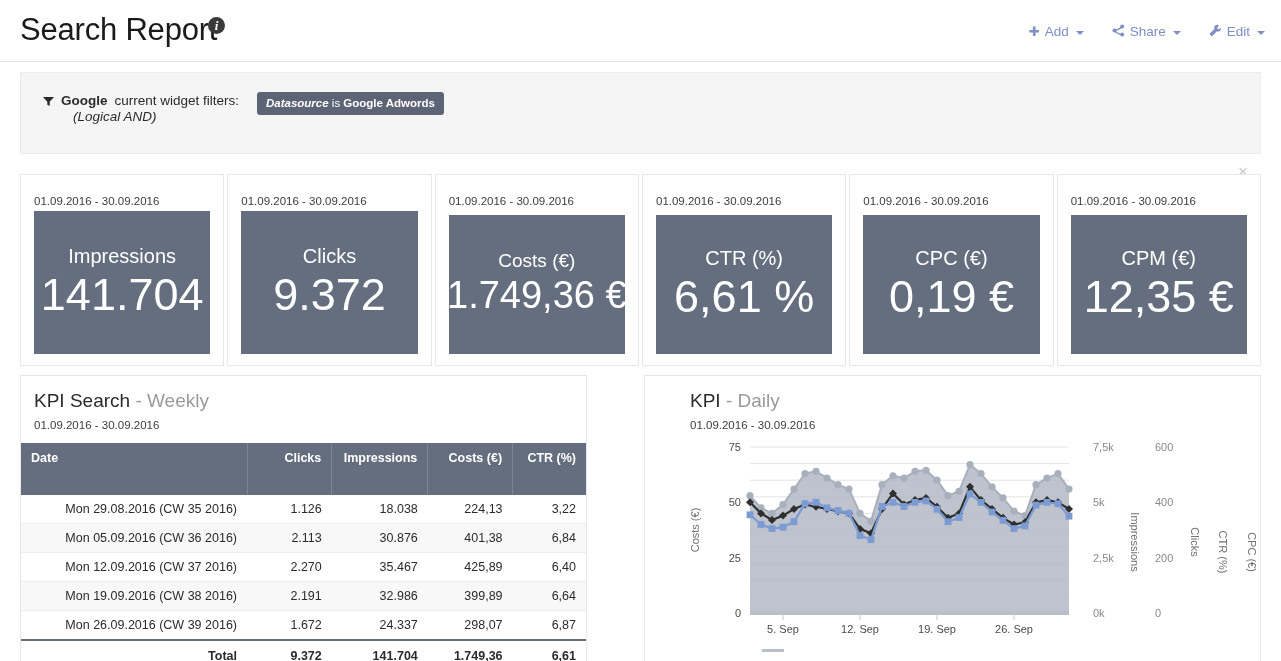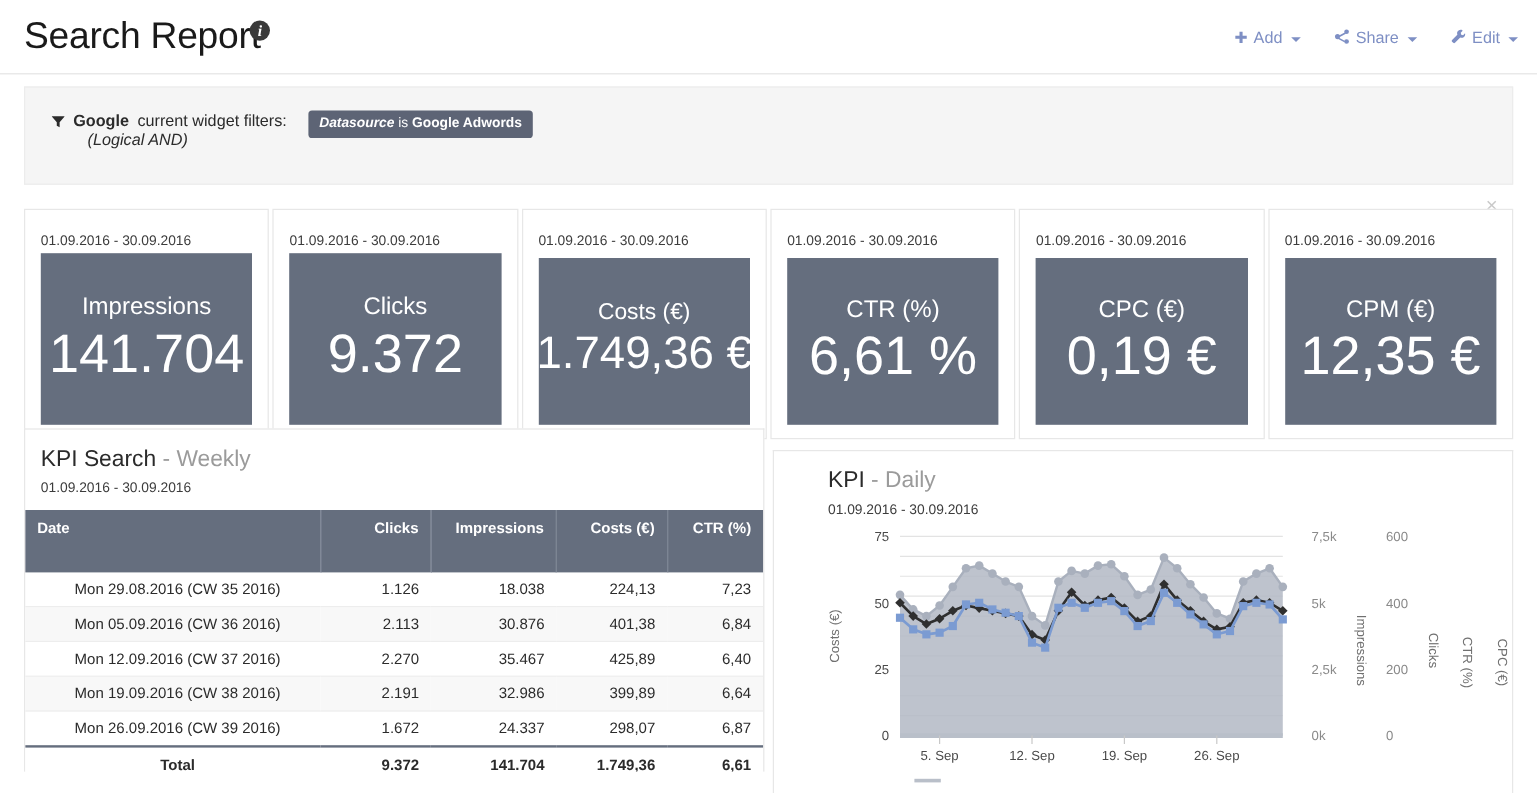--- a/index.html
+++ b/index.html
@@ -83,21 +83,21 @@
     color:#fff;
   }
   .kpi-tile.tall { top:36px; }
   .kpi-label { font-size:19px; font-weight:300; line-height:1.1; margin-bottom:2px; }
   .kpi-value { font-size:38px; font-weight:300; line-height:1.15; white-space:nowrap; }
   .kpi-card.big .kpi-value { font-size:45px; }
   .kpi-card.big .kpi-label { font-size:20px; }
 
   
   .panel-table {
-    position:absolute; left:20px; top:357px; width:617px; height:286px;
+    position:absolute; left:20px; top:375px; width:567px; height:286px;
     background:#fff; border:1px solid #e7e7e7; border-bottom:none; overflow:hidden;
   }
   .panel-chart {
     position:absolute; left:644px; top:375px; width:617px; height:286px;
     background:#fff; border:1px solid #e7e7e7; border-bottom:none; overflow:hidden;padding-left:32px;
   }
   .w-title { margin:14px 0 0 13px; font-size:19px; font-weight:400; color:#2b2b2b; }
   .w-title .sub { color:#9b9b9b; }
   .w-daterange { margin:7px 0 0 13px; font-size:11.5px; color:#3c3c3c; }
 
@@ -107,21 +107,21 @@
     background:#656e7e; color:#fff; font-weight:bold; font-size:12.5px;
     padding:8px 10px 30px 10px; text-align:right; vertical-align:top;
     border-right:1px solid #7d8595;
   }
   table.kpi-table thead th:last-child { border-right:none; }
   table.kpi-table thead th.col-date { text-align:left; }
   table.kpi-table tbody td {
     padding:7px 10px; text-align:right; color:#2b2b2b;
     border-bottom:1px solid #ededed;
   }
-  table.kpi-table tbody td.col-date { text-align:center; padding-left:18px; }
+  table.kpi-table tbody td.col-date { text-align:right; padding-left:18px; }
   table.kpi-table tbody tr:nth-child(even) { background:#f8f8f8; }
   table.kpi-table tbody tr.total-row td {
     font-weight:bold; border-top:2px solid #656e7e; border-bottom:none; padding-top:8px;
   }
   table.kpi-table tbody tr.total-row { background:#fff !important; }
 
   
   .chart-wrap { position:relative; width:617px; height:215px; margin-top:4px; }
   .chart-svg { display:block; }
   .axis-title {
@@ -256,21 +256,21 @@
           <th>Costs (€)</th>
           <th>CTR (%)</th>
         </tr>
       </thead>
       <tbody>
         <tr>
           <td class="col-date">Mon 29.08.2016 (CW 35 2016)</td>
           <td>1.126</td>
           <td>18.038</td>
           <td>224,13</td>
-          <td>7,23</td>
+          <td>3,22</td>
         </tr>
         <tr>
           <td class="col-date">Mon 05.09.2016 (CW 36 2016)</td>
           <td>2.113</td>
           <td>30.876</td>
           <td>401,38</td>
           <td>6,84</td>
         </tr>
         <tr>
           <td class="col-date">Mon 12.09.2016 (CW 37 2016)</td>

